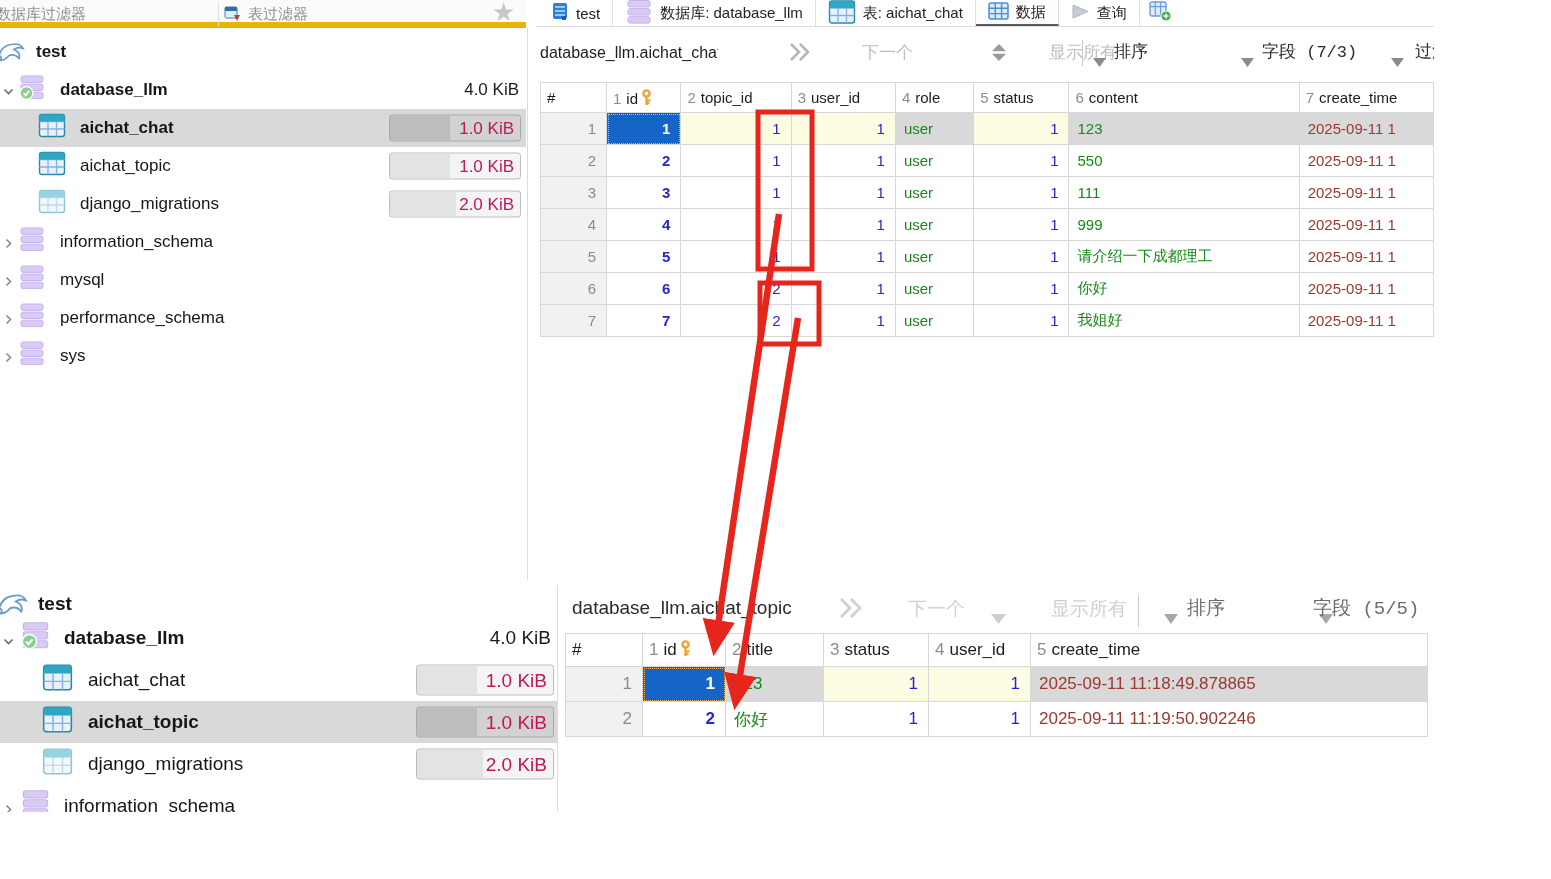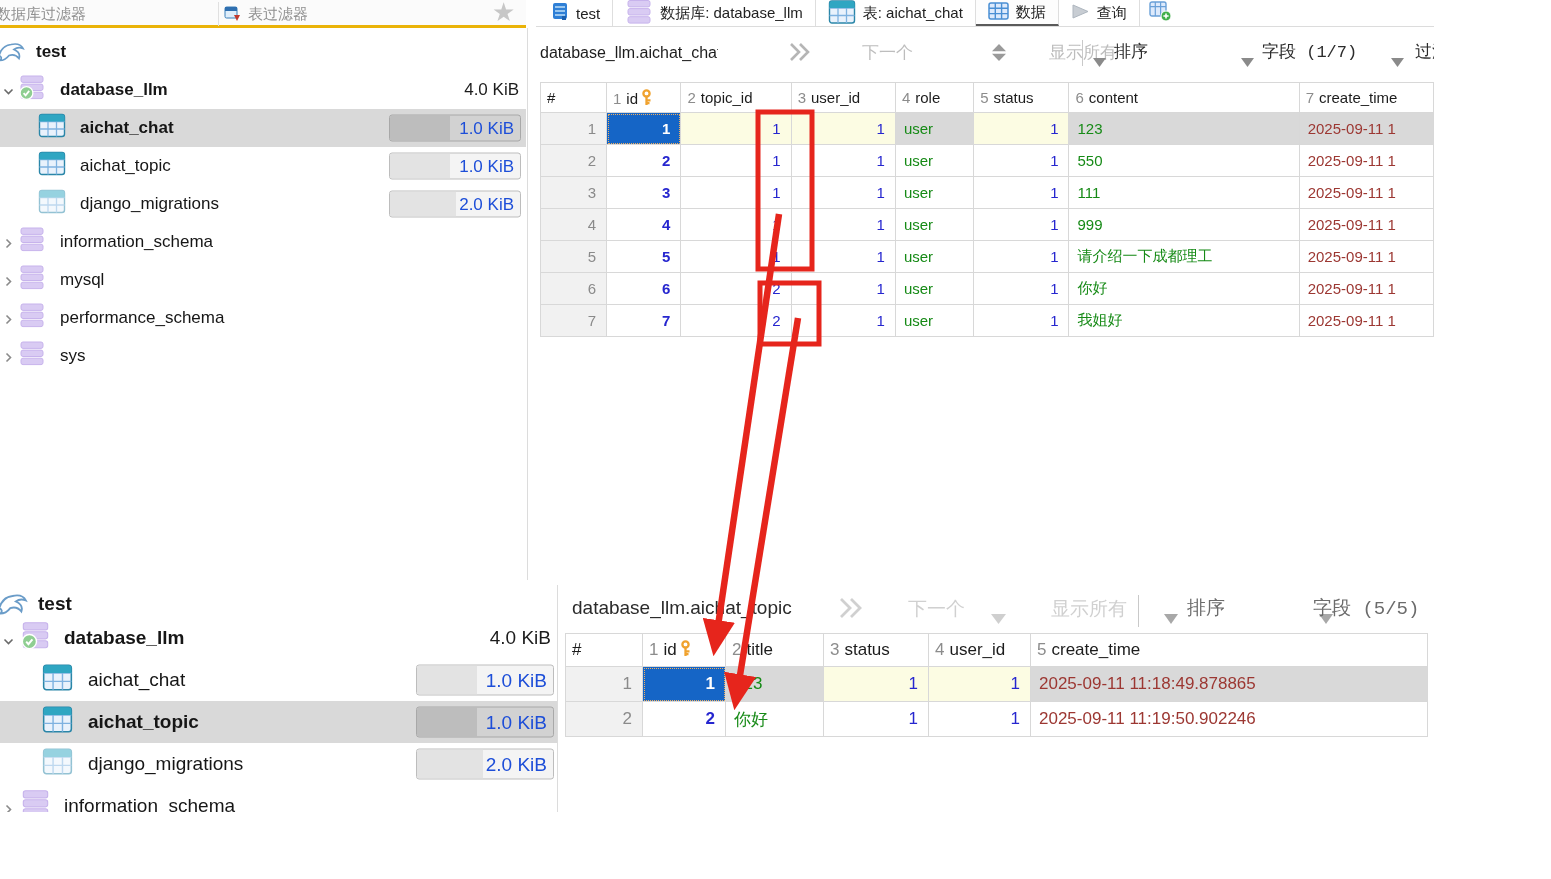--- a/index.html
+++ b/index.html
@@ -10,21 +10,21 @@
   html,body{width:1551px;height:879px;overflow:hidden;background:#fff;
     font-family:"Liberation Sans","DejaVu Sans",sans-serif;color:#1c1c1c;}
   .abs{position:absolute;}
 
   
   .sidebar-top{left:0;top:0;width:526px;height:585px;background:#fff;}
   .sidebar-bottom{left:0;top:585px;width:558px;height:227px;background:#fff;overflow:hidden;}
   .vdiv-top{left:527px;top:28px;width:1px;height:552px;background:#dcdcdc;}
   .vdiv-bottom{left:557px;top:585px;width:1px;height:227px;background:#dcdcdc;}
 
-  .filterbar{left:0;top:0;width:526px;height:28px;background:#fbfbfb;border-bottom:3px solid #eab308;text-align:right;}
+  .filterbar{left:0;top:0;width:526px;height:28px;background:#fbfbfb;border-bottom:6px solid #eab308;text-align:right;}
   .filterbar .fdiv{position:absolute;left:218px;top:2px;width:1px;height:24px;background:#e0e0e0;}
   .ffield{position:absolute;top:0;height:28px;line-height:28px;font-size:15px;color:#8f8f8f;white-space:nowrap;}
   .ffield.db{left:-4px;}
   .ffield.tbl{left:248px;}
   .ficon{position:absolute;left:224px;top:5px;}
   .star{position:absolute;left:492px;top:-3px;font-size:26px;color:#c7c7c7;}
 
   .trow{position:absolute;left:0;width:100%;height:38px;font-size:17px;}
   .trow.big{height:42px;font-size:19px;}
   .trow.sel{background:#d9d9d9;}
@@ -39,21 +39,21 @@
   .big.t-db .ic{left:20px;} .big.t-db .lb{left:64px;}
   .big.t-tbl .ic{left:42px;} .big.t-tbl .lb{left:88px;}
   .trow .ic.faded{opacity:.5;}
   .sizetext{position:absolute;right:7px;top:50%;transform:translateY(-50%);color:#1c1c1c;}
   .bar{position:absolute;right:5px;top:50%;transform:translateY(-50%);width:132px;height:27px;
        border:1px solid #bdbdbd;background:#f4f4f4;border-radius:3px;overflow:hidden;}
   .big .bar{width:138px;height:31px;right:4px;}
   .bar .fill{position:absolute;left:0;top:0;bottom:0;background:#e3e3e3;}
   .trow.sel .bar{background:#d2d2d2;border-color:#a8a8a8;}
   .trow.sel .bar .fill{background:#bdbdbd;}
-  .bar .bl{position:absolute;right:6px;top:50%;transform:translateY(-50%);color:#1d4ed8;font-weight:normal;}
+  .bar .bl{position:absolute;right:6px;top:50%;transform:translateY(-50%);color:#be185d;font-weight:normal;}
 
   
   .main-top{left:536px;top:0;width:898px;height:585px;overflow:hidden;background:#fff;}
   .main-bottom{left:565px;top:585px;width:869px;height:294px;overflow:hidden;background:#fff;}
 
   .tabbar{position:absolute;left:0;top:0;height:27px;width:898px;border-bottom:1px solid #dcdcdc;
           display:flex;align-items:stretch;padding-left:4px;background:#fff;}
   .tab{display:flex;align-items:center;gap:7px;padding:0 12px;border-right:1px solid #dedede;
        font-size:15px;color:#222;white-space:nowrap;}
   .tab.active{border-bottom:2px solid #5a5a5a;background:#fdfdfd;}
@@ -277,21 +277,21 @@
     <span class="tbi sep" style="left:546px;top:40px;"></span>
     <span class="tbi" style="left:556px;top:48px;">
       <svg width="15" height="11" viewBox="0 0 15 11">
           <path d="M1 1 h13 l-6.5 9 Z" fill="#8a8a8a"></path>
         </svg></span>
     <span class="tbi en" style="left:578px;top:38px;">排序</span>
     <span class="tbi" style="left:704px;top:48px;">
       <svg width="15" height="11" viewBox="0 0 15 11">
           <path d="M1 1 h13 l-6.5 9 Z" fill="#8a8a8a"></path>
         </svg></span>
-    <span class="tbi en" style="left:726px;top:38px;">字段 (1/7)</span>
+    <span class="tbi en" style="left:726px;top:38px;">字段 (7/3)</span>
     <span class="tbi" style="left:854px;top:48px;">
       <svg width="15" height="11" viewBox="0 0 15 11">
           <path d="M1 1 h13 l-6.5 9 Z" fill="#8a8a8a"></path>
         </svg></span>
     <span class="tbi en" style="left:879px;top:38px;">过滤</span>
   </div>
   <div id="grid-top-mount">
       <table class="dgrid" style="left: 4px; top: 82px; font-size: 15px;">
         <colgroup>
           <col style="width: 67px;">

